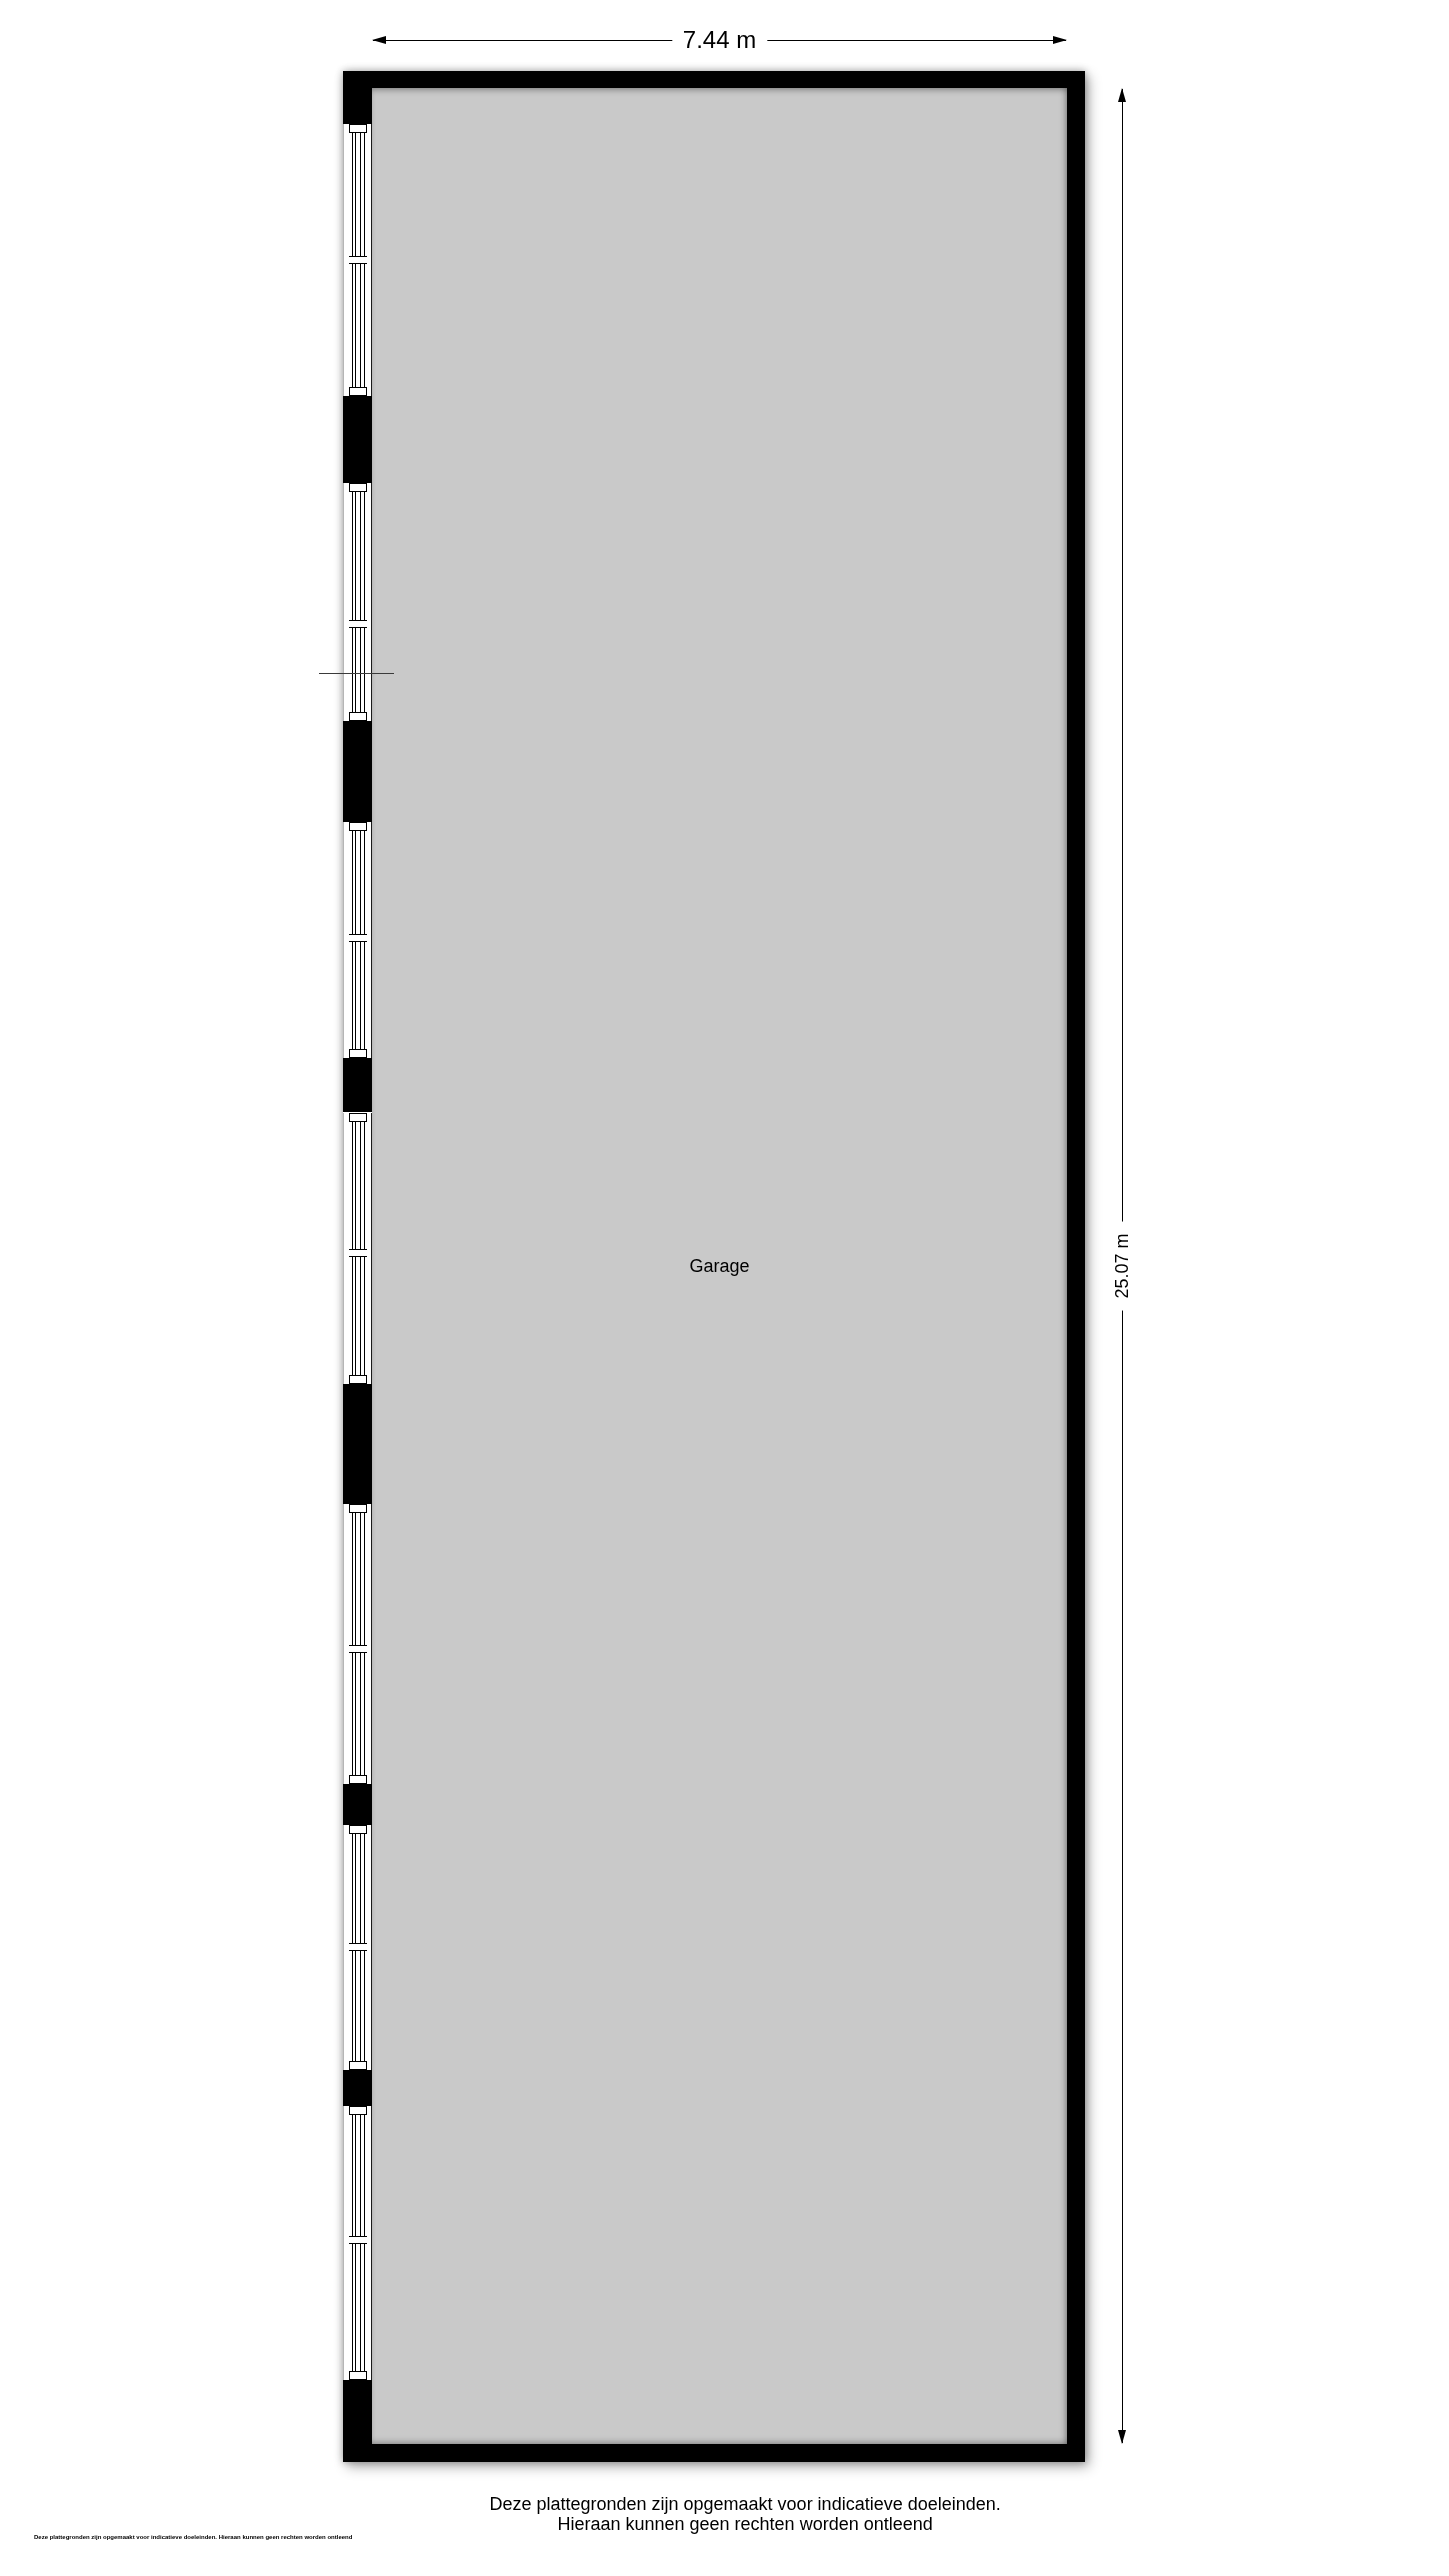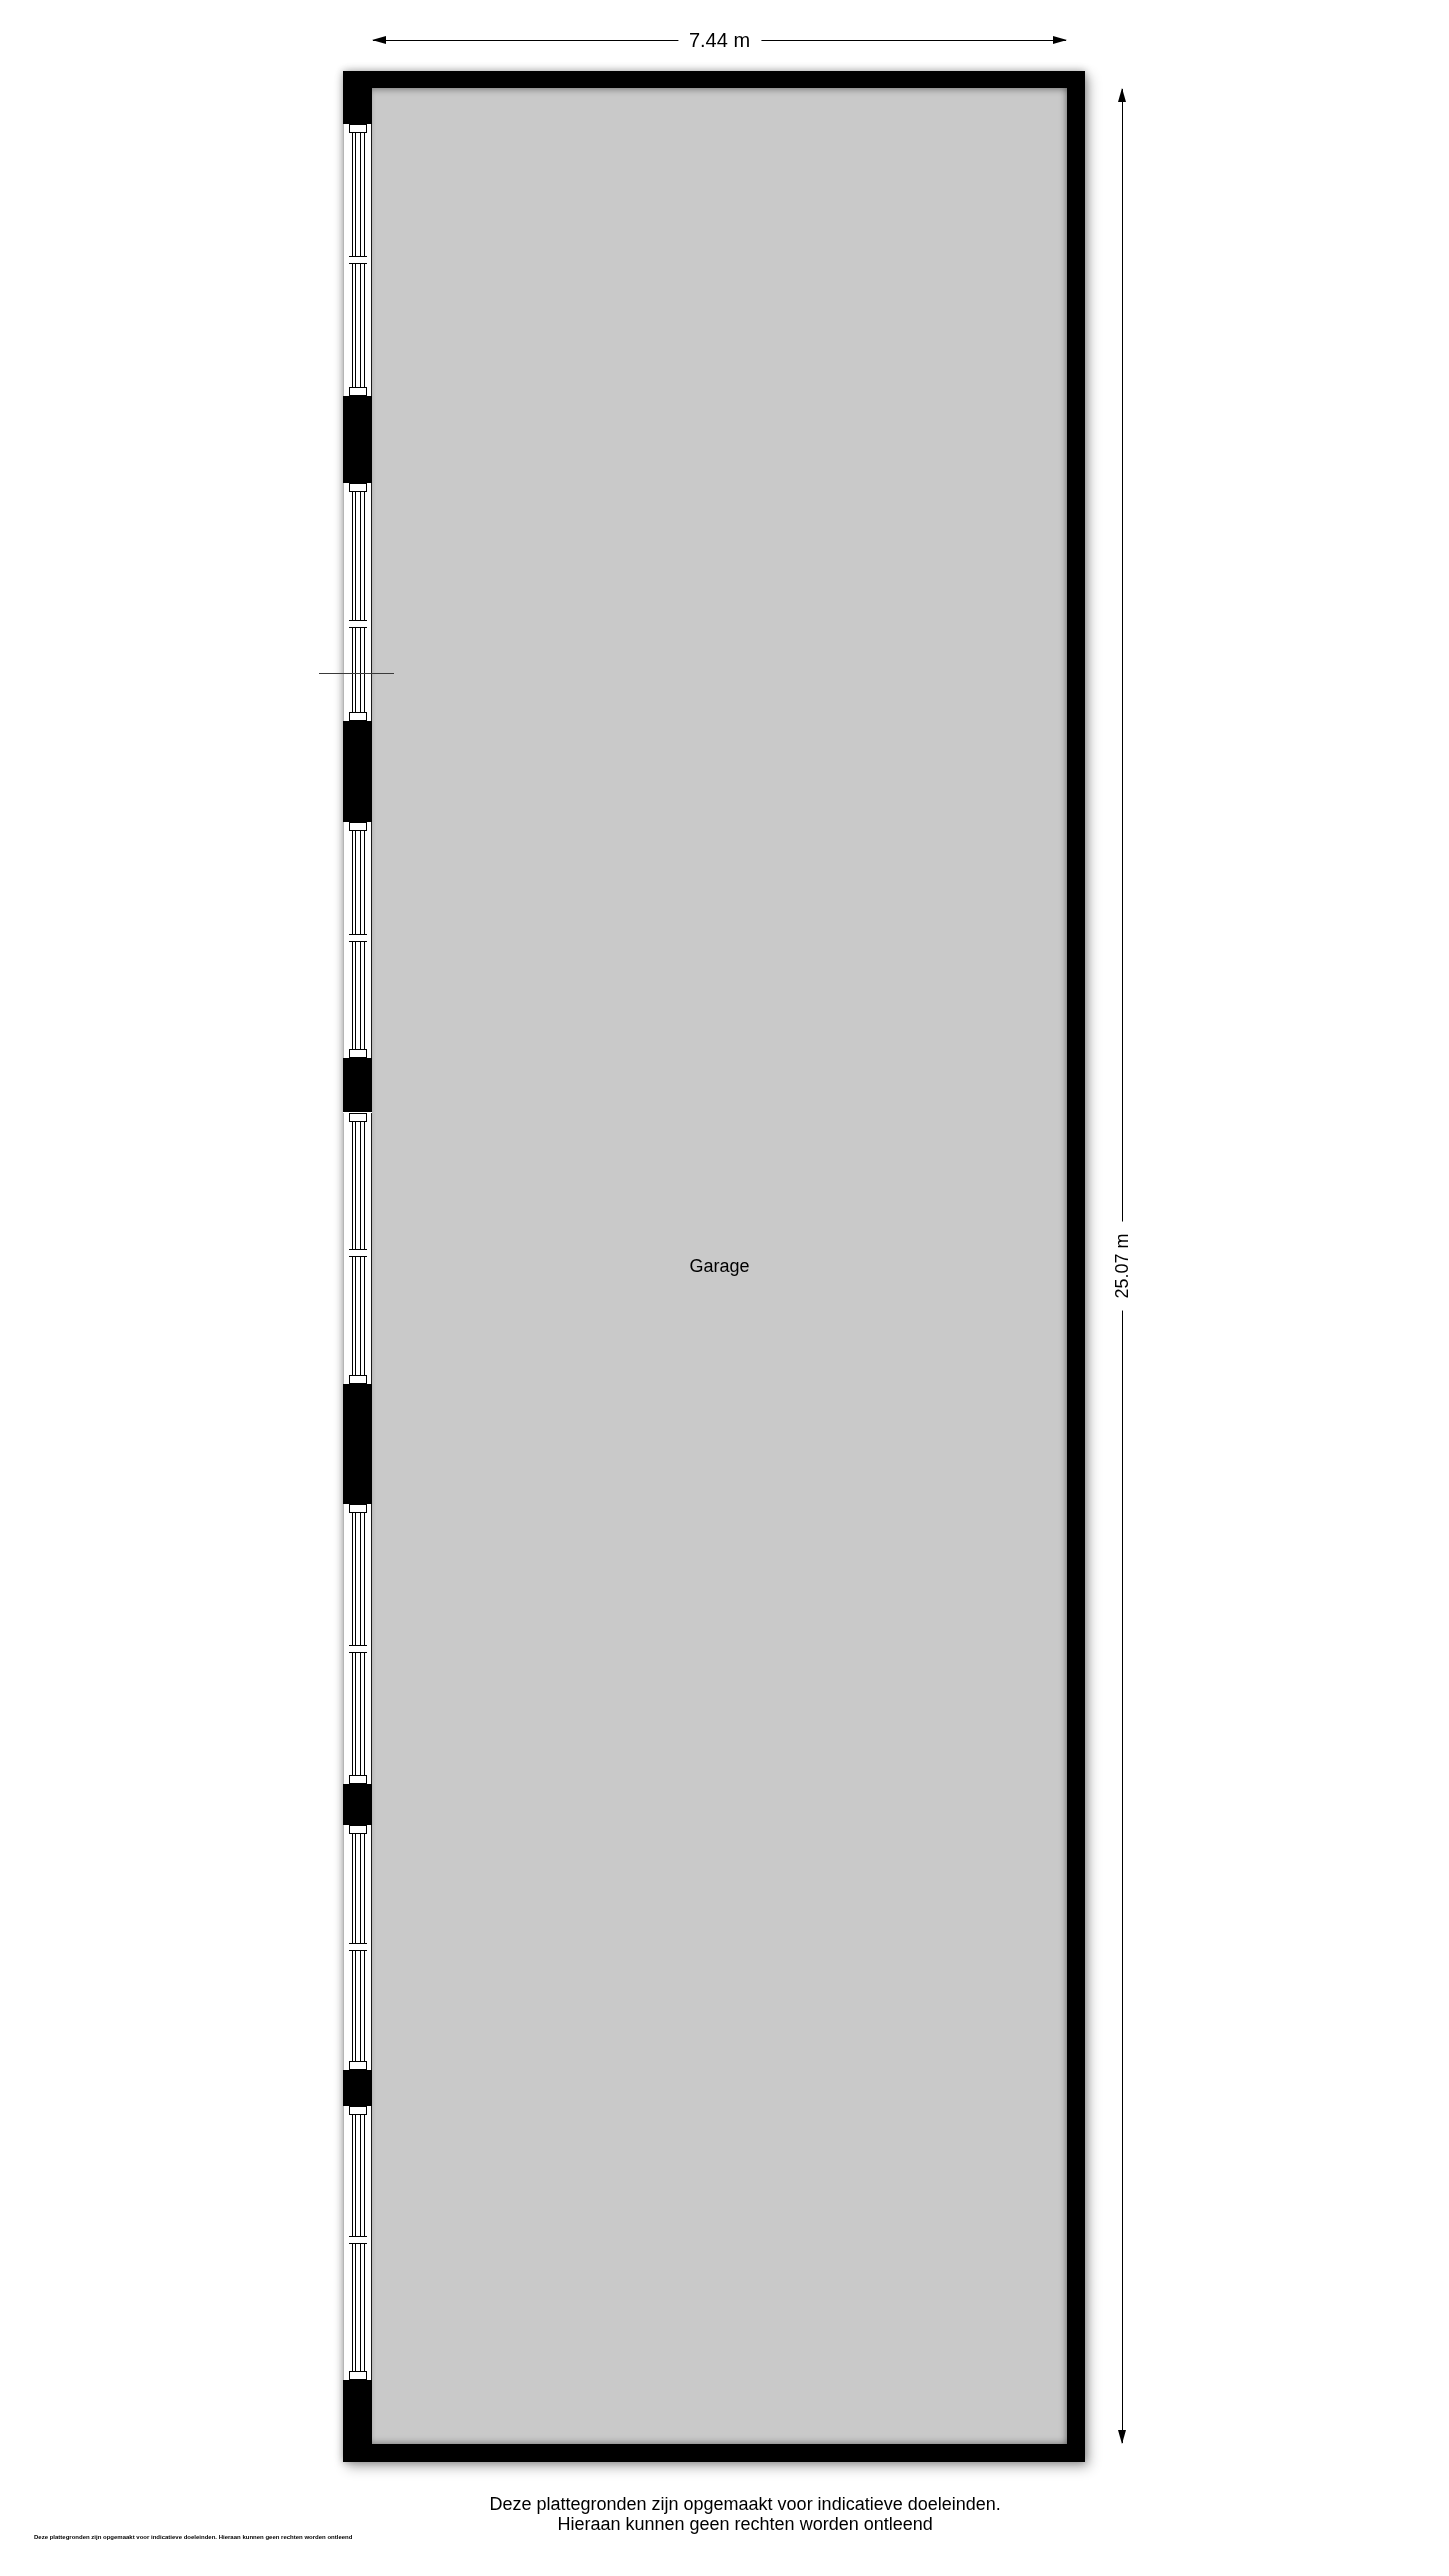--- a/index.html
+++ b/index.html
@@ -7,21 +7,21 @@
   .page{
     position:relative;width:1449px;height:2576px;background:#ffffff;
     font-family:"Liberation Sans", sans-serif;overflow:hidden;color:#000;
   }
 
   
   .dim-h{position:absolute;left:372px;top:31px;width:695px;height:19px;}
   .dim-h .dline{position:absolute;left:0.9px;right:0.9px;top:8.6px;height:0.9px;background:#000;}
   .dim-h .dlabel{
     position:absolute;left:50%;top:9.4px;transform:translate(-50%,-50%);
-    background:#fff;padding:0 11px;font-size:20px;white-space:nowrap;
+    background:#fff;padding:0 11px;font-size:24px;white-space:nowrap;
   }
   .arrow-w{position:absolute;left:0;top:5.2px;width:0;height:0;
     border-top:4.3px solid transparent;border-bottom:4.3px solid transparent;border-right:14.6px solid #000;}
   .arrow-e{position:absolute;right:0;top:5.2px;width:0;height:0;
     border-top:4.3px solid transparent;border-bottom:4.3px solid transparent;border-left:14.6px solid #000;}
 
   .dim-v{position:absolute;left:1113px;top:88px;width:19px;height:2356px;}
   .dim-v .dline{position:absolute;top:0.9px;bottom:0.9px;left:9.4px;width:0.9px;background:#000;}
   .dim-v .dlabel{
     position:absolute;left:9.4px;top:50%;transform:translate(-50%,-50%) rotate(-90deg);

